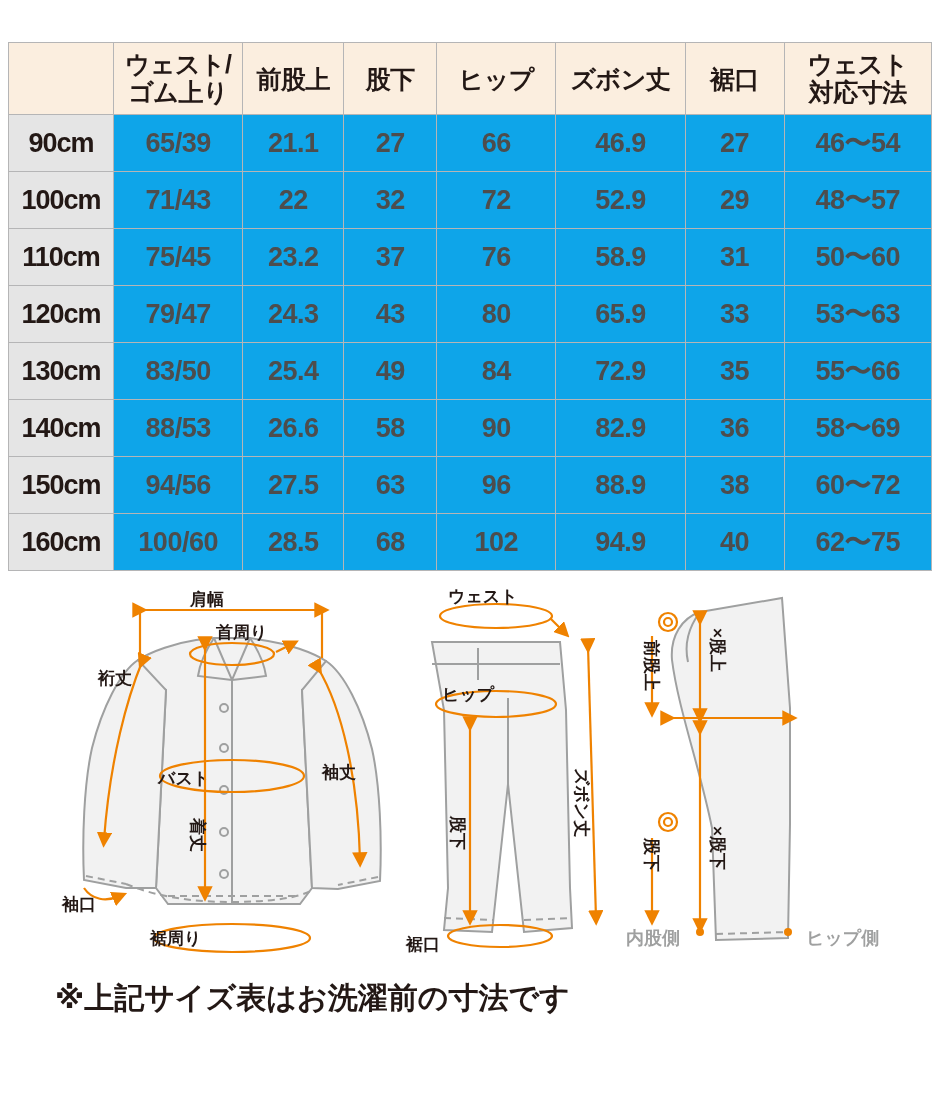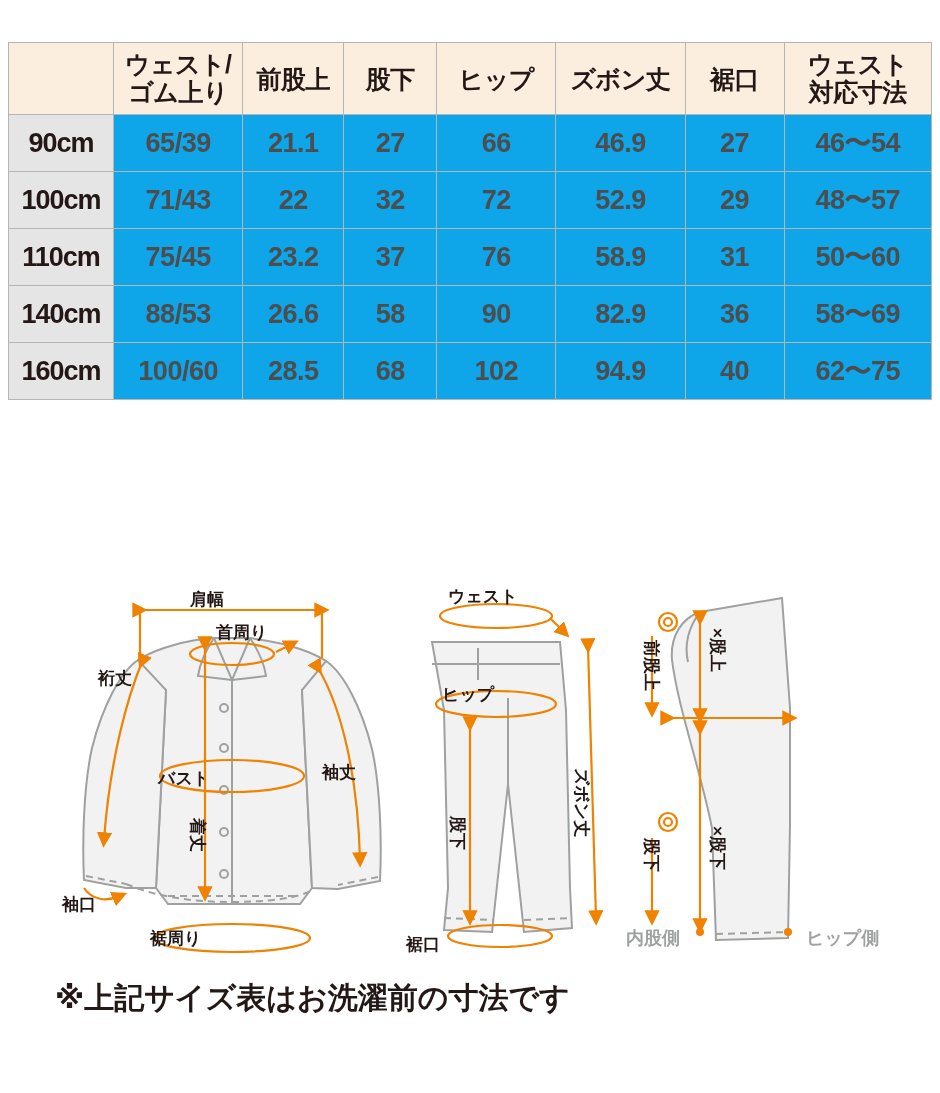--- a/index.html
+++ b/index.html
@@ -148,28 +148,58 @@
           <th>110cm</th>
           <td>75/45</td>
           <td>23.2</td>
           <td>37</td>
           <td>76</td>
           <td>58.9</td>
           <td>31</td>
           <td>50〜60</td>
         </tr>
         <tr>
+          <th>120cm</th>
+          <td>79/47</td>
+          <td>24.3</td>
+          <td>43</td>
+          <td>80</td>
+          <td>65.9</td>
+          <td>33</td>
+          <td>53〜63</td>
+        </tr>
+        <tr>
+          <th>130cm</th>
+          <td>83/50</td>
+          <td>25.4</td>
+          <td>49</td>
+          <td>84</td>
+          <td>72.9</td>
+          <td>35</td>
+          <td>55〜66</td>
+        </tr>
+        <tr>
           <th>140cm</th>
           <td>88/53</td>
           <td>26.6</td>
           <td>58</td>
           <td>90</td>
           <td>82.9</td>
           <td>36</td>
           <td>58〜69</td>
+        </tr>
+        <tr>
+          <th>150cm</th>
+          <td>94/56</td>
+          <td>27.5</td>
+          <td>63</td>
+          <td>96</td>
+          <td>88.9</td>
+          <td>38</td>
+          <td>60〜72</td>
         </tr>
         <tr>
           <th>160cm</th>
           <td>100/60</td>
           <td>28.5</td>
           <td>68</td>
           <td>102</td>
           <td>94.9</td>
           <td>40</td>
           <td>62〜75</td>

